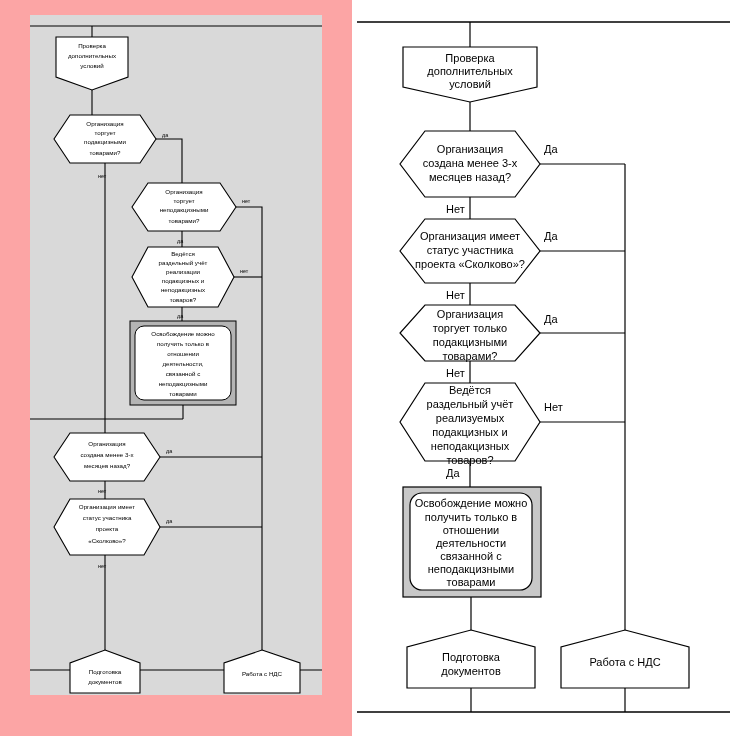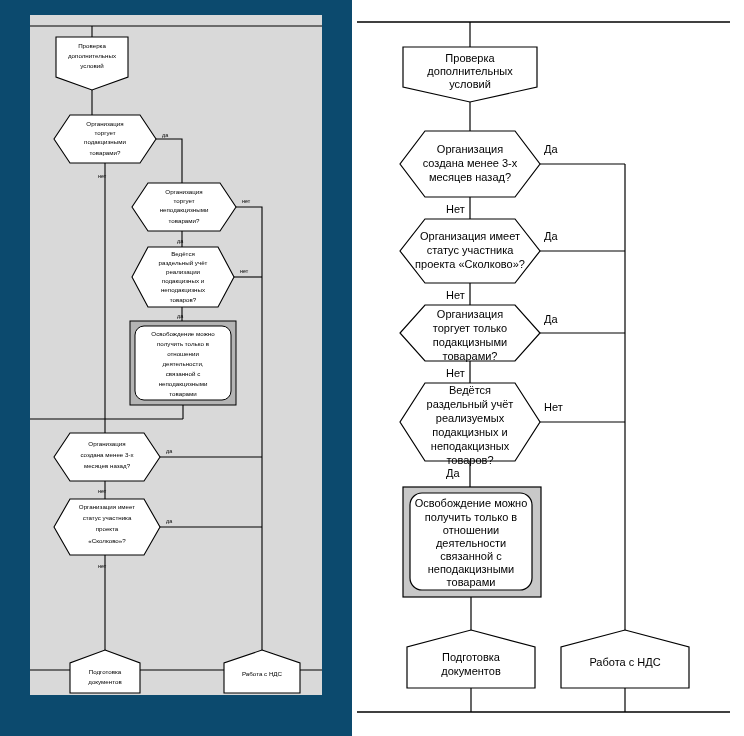--- a/index.html
+++ b/index.html
@@ -1,18 +1,18 @@
 <!DOCTYPE html>
 <html lang="ru"><head>
 <meta charset="utf-8">
 <title>Flowchart</title>
 <style>
   html,body{margin:0;padding:0;background:#ffffff;}
   body{width:744px;height:736px;overflow:hidden;font-family:"Liberation Sans","DejaVu Sans",sans-serif;}
-  #stage{position:relative;width:744px;height:736px;background:#0c4a6e;}
+  #stage{position:relative;width:744px;height:736px;background:#fca5a5;}
 
   
   .panel{position:absolute;}
   #thumb-panel{left:30px;top:15px;width:292px;height:680px;background:#d9d9d9;}
   #main-panel{left:352px;top:0px;width:392px;height:736px;background:#ffffff;}
 
   .svgfull{position:absolute;left:0;top:0;}
 
   
   svg text{font-family:"Liberation Sans","DejaVu Sans",sans-serif;fill:#000;}

